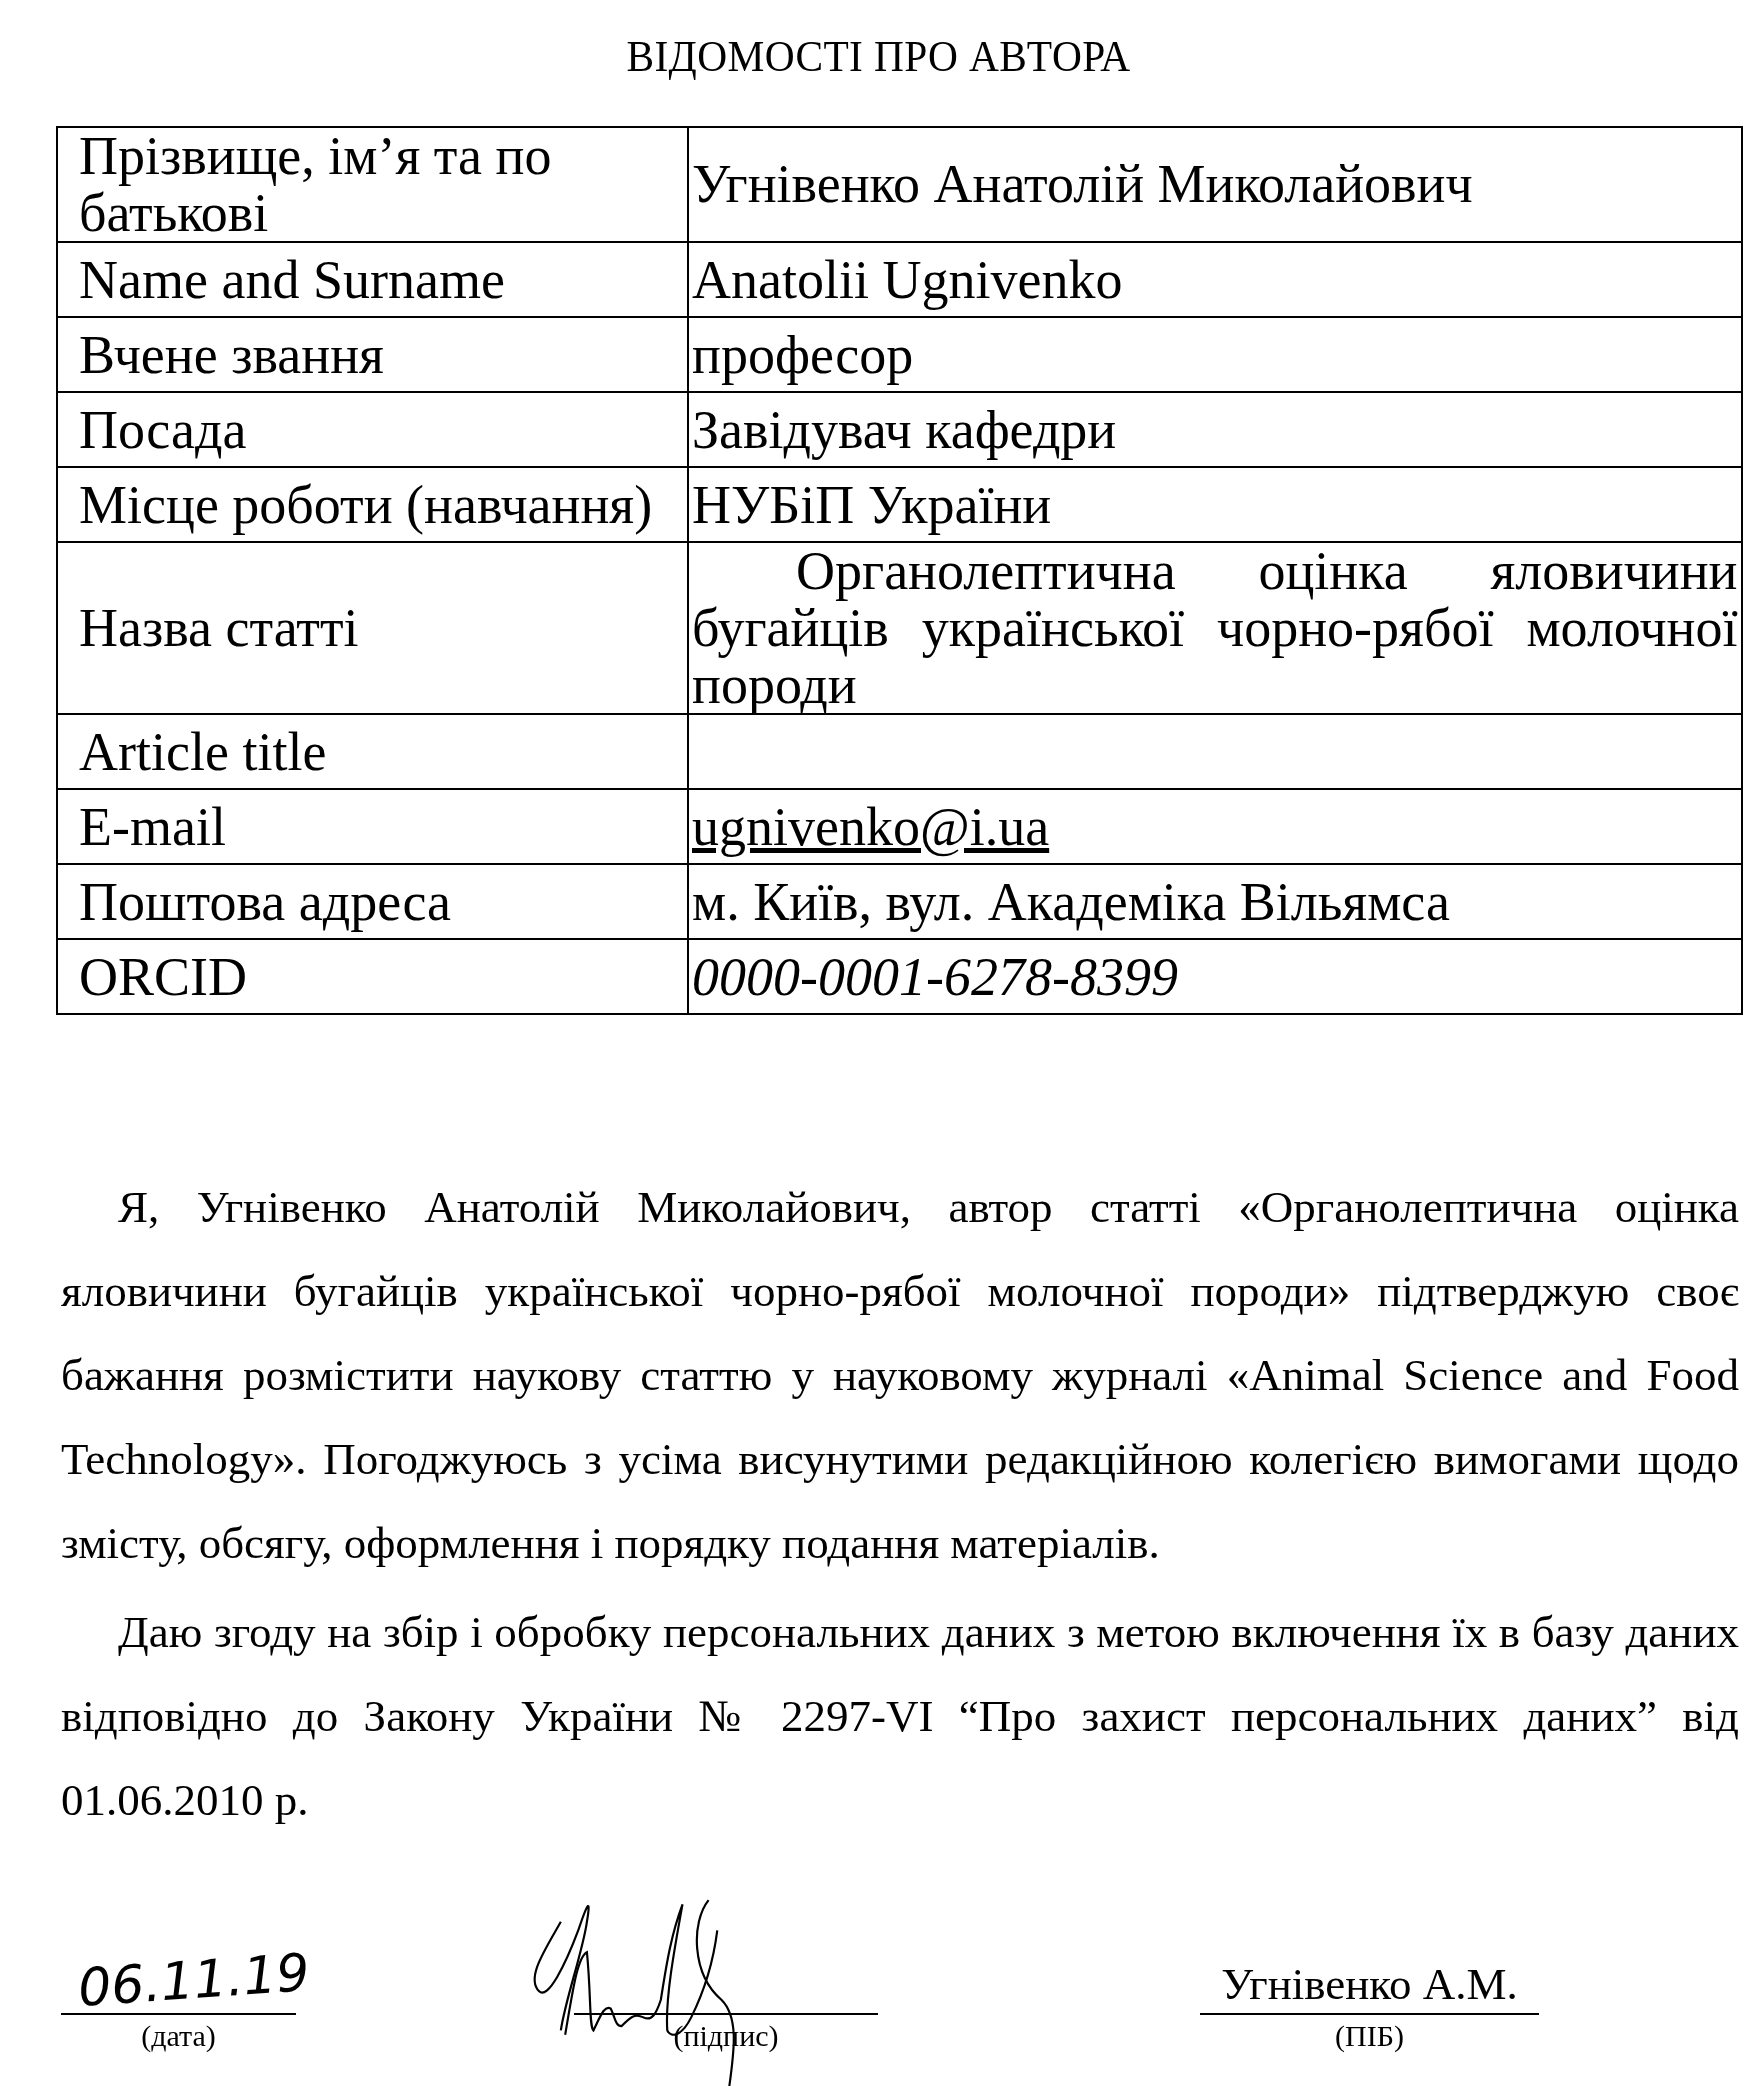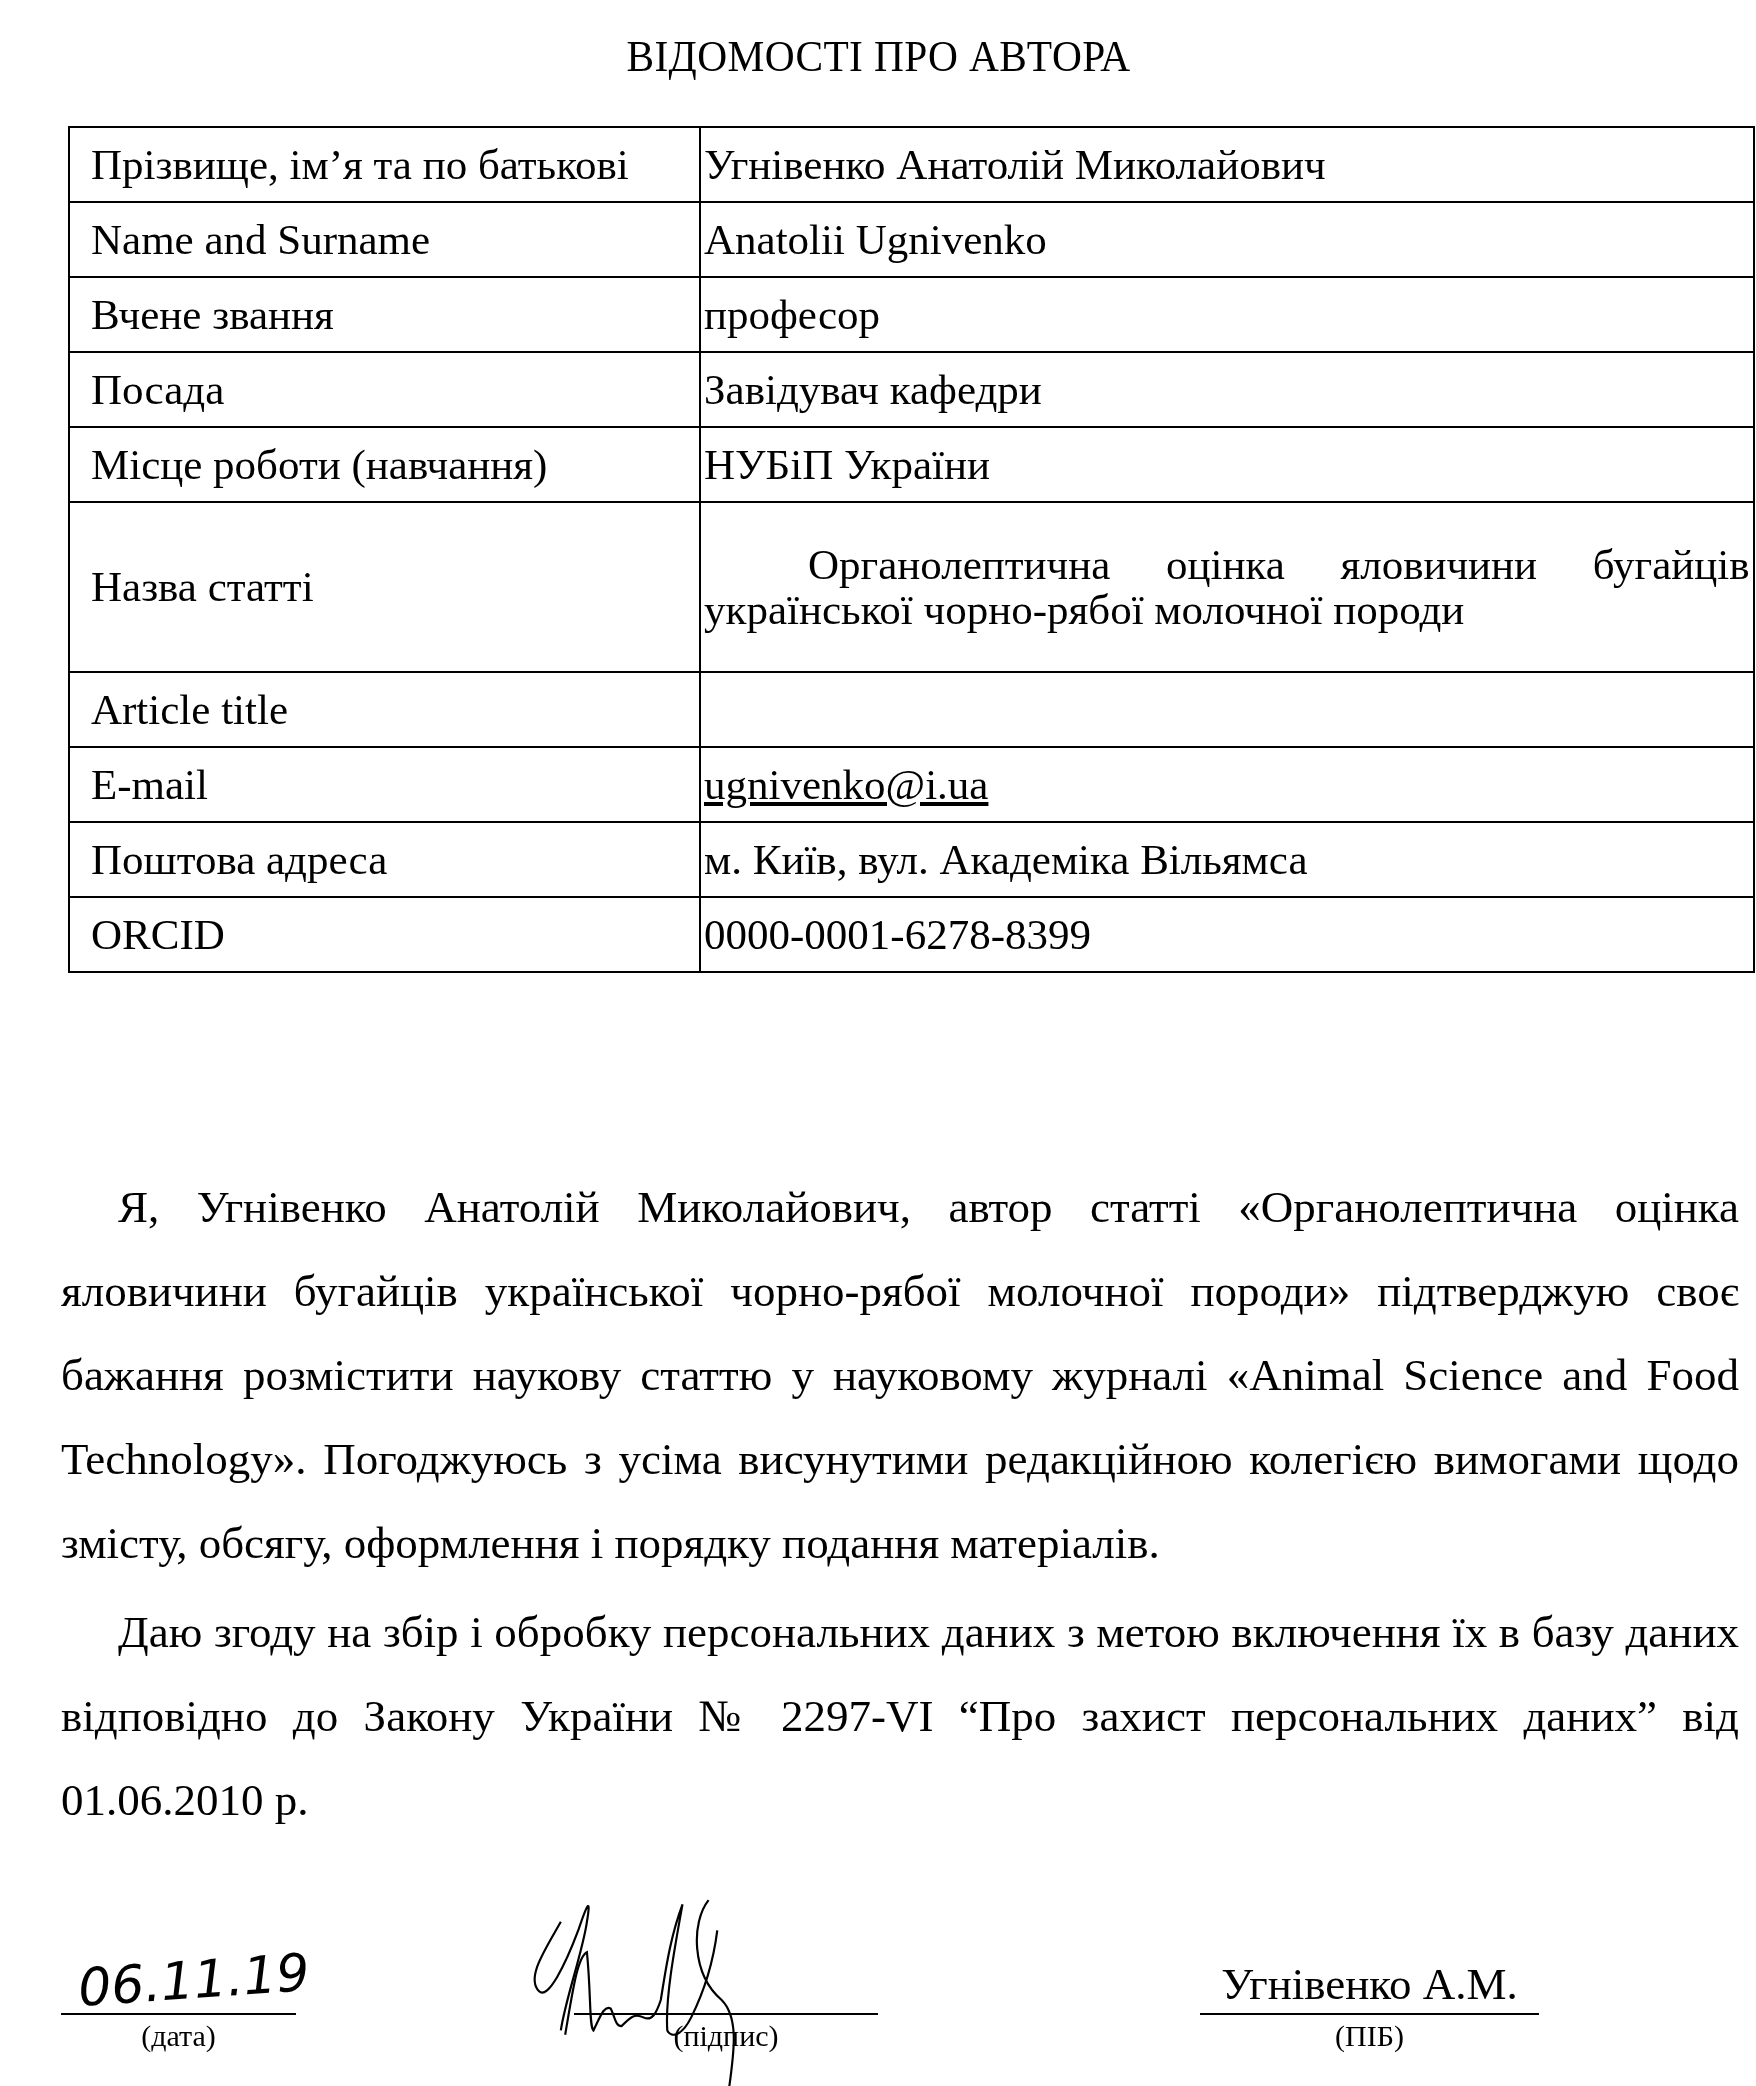--- a/index.html
+++ b/index.html
@@ -6,32 +6,32 @@
   body {
     width: 1757px; height: 2087px; position: relative; overflow: hidden;
     font-family: "Liberation Serif", "DejaVu Serif", serif; color: #000;
   }
   .title {
     position: absolute; top: 30px; left: 0; width: 1757px; text-align: center;
     font-size: 45px; letter-spacing: 0.4px; transform: scaleX(0.92);
   }
   table.info {
     position: absolute; left: 56px; top: 126px; width: 1687px;
-    border-collapse: collapse; font-size: 43px; margin-left: 12px;
+    border-collapse: collapse; font-size: 54px;
   }
   table.info td {
     border: 2.2px solid #000; padding: 0 3.5px; vertical-align: middle; line-height: 1.05;
   }
   table.info td.label { width: 604px; padding-left: 21px; }
   table.info tr { height: 75px; }
   table.info tr.tall { height: 170px; }
   td.value-title { text-align: justify; text-align-last: left; border-radius: 30px; }
   td.value-title .indent { display: inline-block; width: 104px; }
   .email { text-decoration: underline; }
-  .orcid { }
+  .orcid { font-style: italic; }
   .body-text {
     position: absolute; left: 61px; top: 1165px; width: 1678px;
     font-size: 45px; line-height: 84px; text-align: justify;
   }
   .body-text p { margin: 0 0 5.2px 0; text-indent: 57px; }
   .sig-row { position: absolute; top: 1913px; left: 0; width: 1757px; height: 174px; }
   .field { position: absolute; text-align: center; }
   .field .line { border-bottom: 2.2px solid #000; height: 100px; position: relative; }
   .field .caption { font-size: 30px; margin-top: 4.3px; }
   .date-field { left: 61px; width: 235px; }

